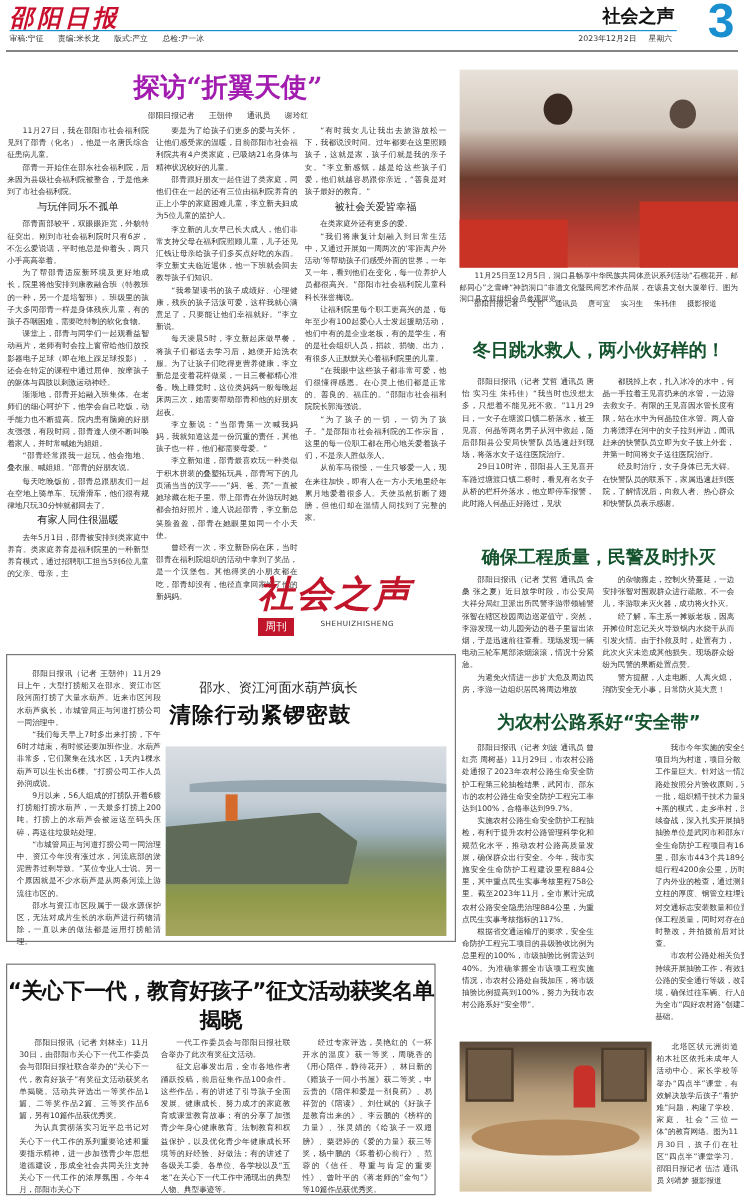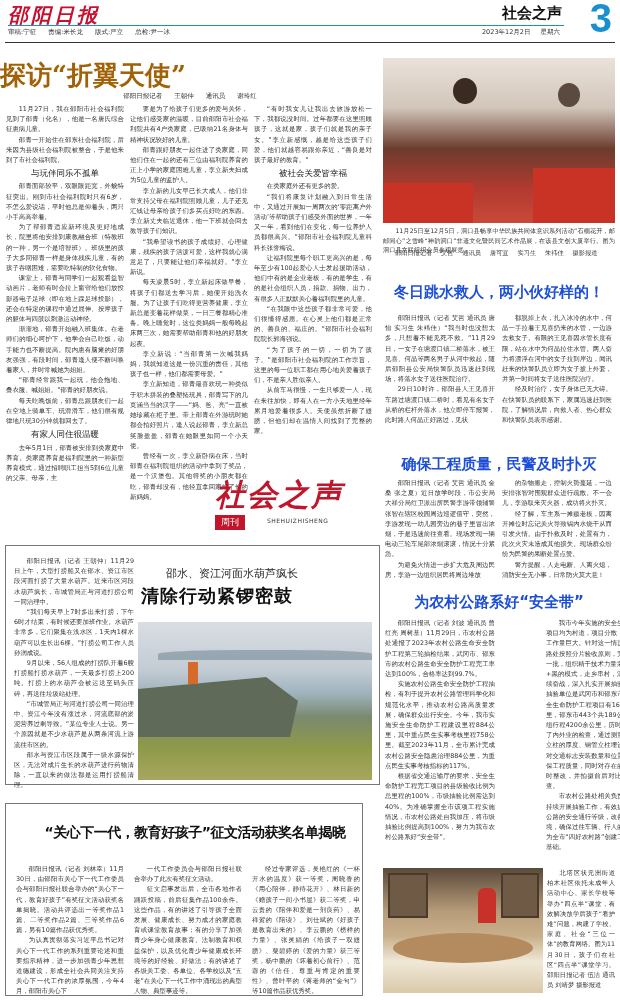--- a/index.html
+++ b/index.html
@@ -17,21 +17,21 @@
   .dateline { position: absolute; right: 60px; top: 28px; font-size: 6.5px; color: #333; }
   .dateline span { margin-left: 8px; }
   .rule-top { position: absolute; left: 5px; right: 5px; top: 42px; height: 1px; background: #333; }
 
   
   .col-text { font-size: 6.4px; line-height: 10.2px; text-align: justify; color: #333; }
   .col-text p { text-indent: 2em; }
   .subhead { text-align: center; font-size: 8.5px; margin: 3px 0 3px; color: #222; }
 
   
-  .main-title { position: absolute; left: 0; width: 380px; top: 58px; text-align: left; font-family: "DejaVu Serif", serif; font-size: 26px; font-weight: bold; color: #a16207; }
+  .main-title { position: absolute; left: 0; width: 380px; top: 58px; text-align: center; font-family: "DejaVu Serif", serif; font-size: 22px; font-weight: bold; color: #a21caf; }
   .main-byline { position: absolute; left: 0; width: 380px; top: 92px; text-align: center; font-size: 6.5px; color: #333; }
   .main-byline span { margin: 0 5px; }
   .main-col { position: absolute; top: 104px; width: 118px; }
   .mc1 { left: 6px; height: 430px; }
   .mc2 { left: 130px; height: 330px; }
   .mc3 { left: 254px; height: 330px; }
 
   
   .weekly-logo { position: absolute; left: 215px; top: 475px; width: 165px; height: 60px; }
   .weekly-title { position: absolute; left: 0; top: 0; font-family: "DejaVu Serif", serif; font-size: 30px; font-style: italic; font-weight: bold; color: #c0152a; letter-spacing: 2px; }
@@ -44,34 +44,34 @@
   .water-kicker { position: absolute; left: 160px; top: 20px; font-size: 11px; color: #222; }
   .water-title { position: absolute; left: 135px; top: 38px; font-family: "DejaVu Serif", serif; font-size: 18px; font-weight: bold; color: #111; letter-spacing: 1px; text-align: right; }
   .water-photo { position: absolute; left: 132px; top: 76px; width: 234px; height: 158px;
     background: linear-gradient(180deg, #d9dee3 0%, #c3ccd4 30%, #9fb3bd 45%, #7a8a6f 60%, #8f9a48 80%, #a7a660 100%); }
   .photo-bridge { position: absolute; left: 20px; right: 0; top: 28px; height: 10px; background: #8b9ca8; border-radius: 40% 40% 0 0; opacity: .8; }
   .photo-boat { position: absolute; left: 0; top: 55px; width: 160px; height: 60px; background: #5f6b58; clip-path: polygon(0 20%, 80% 0, 100% 40%, 95% 100%, 0 100%); }
   .photo-worker { position: absolute; left: 50px; top: 40px; width: 10px; height: 22px; background: #d66a2a; }
 
   
   .box-award { position: absolute; left: 5px; top: 803px; width: 358px; height: 193px; border: 1px solid #777; }
-  .award-title { position: absolute; left: 0; width: 100%; top: 20px; text-align: center; font-size: 14px; font-weight: bold; color: #111; letter-spacing: -0.5px; margin-left: 11px; }
+  .award-title { position: absolute; left: 0; width: 100%; top: 10px; text-align: center; font-size: 18px; font-weight: bold; color: #111; letter-spacing: -0.5px; }
   .award-col { position: absolute; top: 50px; width: 108px; margin-top: 10px; }
   .ac1 { left: 10px; } .ac2 { left: 128px; } .ac3 { left: 246px; }
 
   
   .photo-top { position: absolute; left: 383px; top: 58px; width: 232px; height: 165px;
     background: linear-gradient(180deg, #e9e2da 0%, #d2c6bb 30%, #6b3c2e 55%, #b33a30 80%, #c94a38 100%); }
   .pt-figure { position: absolute; border-radius: 50%; background: #3a2a22; }
   .pt-red { position: absolute; background: #c83326; }
   .photo-caption { position: absolute; left: 383px; top: 226px; width: 232px; font-size: 6.2px; line-height: 9.5px; color: #333; text-indent: 2em; text-align: justify; }
   .photo-credit { position: absolute; left: 395px; top: 249px; font-size: 6.2px; color: #333; }
   .photo-credit span { margin-right: 7px; }
 
-  .r-title { position: absolute; left: 383px; width: 232px; text-align: center; font-size: 15px; color: #1d4ed8; }
+  .r-title { position: absolute; left: 383px; width: 232px; text-align: center; font-size: 15px; color: #14532d; }
   .rt1 { top: 283px; }
   .rt2 { top: 455px; }
   .rt3 { top: 593px; }
   .r-col { position: absolute; width: 110px; }
   .rc1a { left: 385px; top: 313px; } .rc1b { left: 502px; top: 313px; }
   .rc2a { left: 385px; top: 478px; } .rc2b { left: 502px; top: 478px; }
   .rc3a { left: 385px; top: 618px; } .rc3b { left: 502px; top: 618px; }
 
   .photo-bottom { position: absolute; left: 383px; top: 868px; width: 160px; height: 125px;
     background: linear-gradient(180deg, #5a4a3a 0%, #b79c7a 35%, #c9b08a 55%, #f0e8d8 75%, #d9c9a8 100%); }

